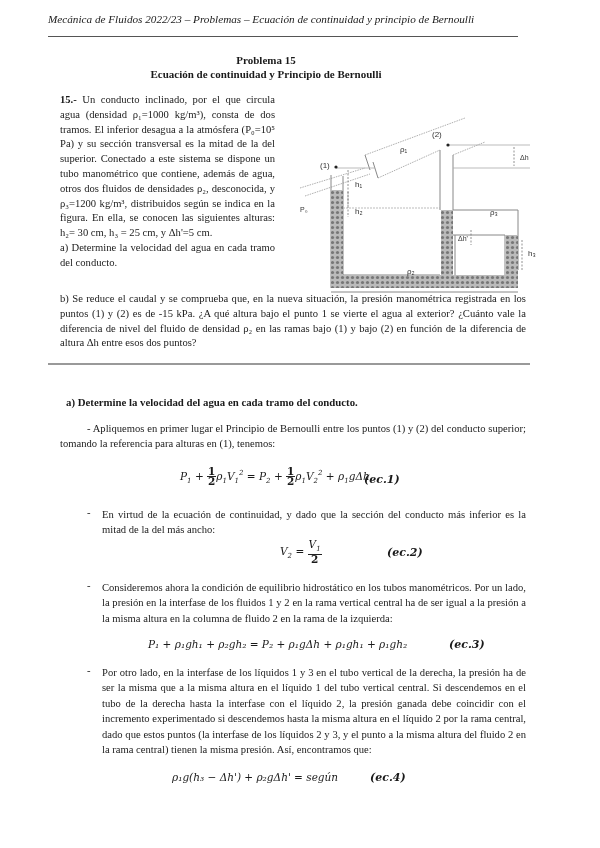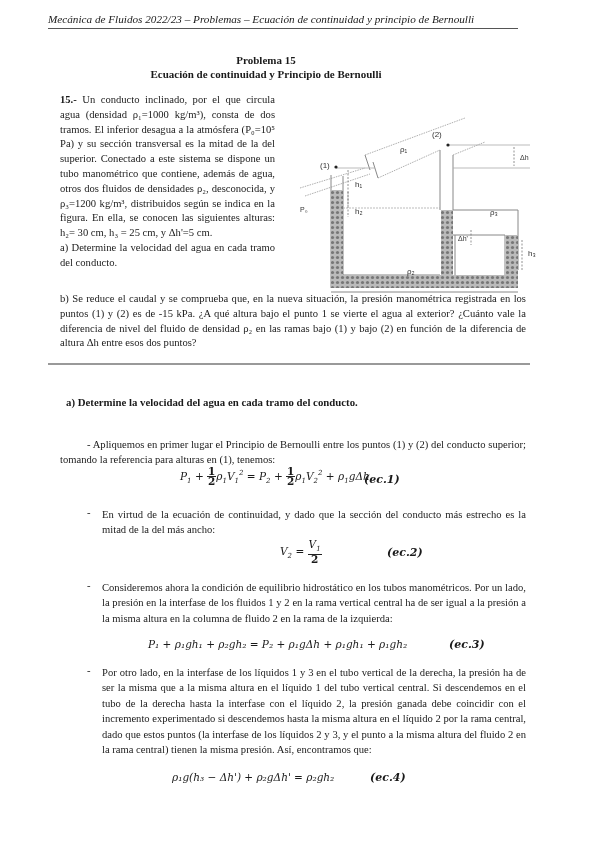--- a/index.html
+++ b/index.html
@@ -1,29 +1,29 @@
 <!DOCTYPE html>
 <html><head>
 <meta charset="utf-8">
 <style>
   html, body { margin:0; padding:0; background:#ffffff; }
   body { width:600px; height:848px; position:relative; overflow:hidden;
          font-family:"Liberation Serif", "DejaVu Serif", serif; color:#1a1a1a; font-size:10.6px; }
   .header { position:absolute; left:48px; top:13px; width:470px; font-style:italic; font-size:11.2px;
-            border-bottom:1px solid #555; padding-bottom:3px; white-space:nowrap; }
+            border-bottom:1px solid #555; padding-bottom:11px; white-space:nowrap; }
   .title { position:absolute; left:0; width:532px; text-align:center; font-weight:bold; font-size:11px; }
   .t1 { top:54px; } .t2 { top:68px;text-align:center; }
   .intro { position:absolute; left:60px; top:93px; width:215px; line-height:14.8px; text-align:justify; }
   .intro b { font-weight:bold; }
   .full { position:absolute; left:60px; width:466px; line-height:14.8px; text-align:justify; }
   .qb { top:292px; }
   .rule { position:absolute; left:48px; top:363px; width:482px; height:2px; background:#999; }
   .sec { position:absolute; left:66px; top:396px; font-weight:bold; font-size:10.8px; }
   .para { position:absolute; line-height:15.4px; text-align:justify; }
-  .p1 { left:60px; top:437px; width:466px; text-indent:27px; }
+  .p1 { left:60px; top:421px; width:466px; text-indent:27px; }
   .li { position:absolute; left:60px; width:466px; }
   .li .txt { position:absolute; left:42px; width:424px; line-height:15.4px; text-align:justify; }
   .eq { position:absolute; font-family:"DejaVu Serif", serif; font-style:italic; font-size:10.5px; white-space:nowrap; }
   .eqn { position:absolute; font-family:"DejaVu Serif", serif; font-style:italic; font-weight:bold; font-size:11px; }
   sub, sup { font-size:7px; }
   .frac { display:inline-block; vertical-align:middle; text-align:center; font-style:normal; font-weight:bold; line-height:9px; }
   .frac span { display:block; }
   .frac .num { border-bottom:1px solid #222; padding:0 1px; }
   svg text { font-family:"Liberation Sans", sans-serif; }
 </style>
@@ -108,32 +108,32 @@
 
 <div class="para p1">- Apliquemos en primer lugar el Principio de Bernoulli entre los puntos (1) y (2) del conducto superior; tomando la referencia para alturas en (1), tenemos:</div>
 
 <div class="eq" style="left:180px;top:467px;">
   P<sub>1</sub> + <span class="frac"><span class="num">1</span><span>2</span></span>ρ<sub>1</sub>V<sub>1</sub><sup>2</sup> = P<sub>2</sub> + <span class="frac"><span class="num">1</span><span>2</span></span>ρ<sub>1</sub>V<sub>2</sub><sup>2</sup> + ρ<sub>1</sub>gΔh
 </div>
 <div class="eqn" style="left:364px;top:473px;">(ec.1)</div>
 
 <div class="li" style="top:507px;">
   <span style="position:absolute;left:27px;">-</span>
-  <div class="txt">En virtud de la ecuación de continuidad, y dado que la sección del conducto más estrecho es la mitad de la del más ancho:</div>
+  <div class="txt">En virtud de la ecuación de continuidad, y dado que la sección del conducto más inferior es la mitad de la del más ancho:</div>
 </div>
 <div class="eq" style="left:232px;top:540px;margin-left:48px;">
   V<sub>2</sub> = <span class="frac"><span class="num" style="font-style:italic;font-weight:normal;">V<sub>1</sub></span><span>2</span></span>
 </div>
 <div class="eqn" style="left:387px;top:546px;">(ec.2)</div>
 
 <div class="li" style="top:580px;">
   <span style="position:absolute;left:27px;">-</span>
   <div class="txt">Consideremos ahora la condición de equilibrio hidrostático en los tubos manométricos. Por un lado, la presión en la interfase de los fluidos 1 y 2 en la rama vertical central ha de ser igual a la presión a la misma altura en la columna de fluido 2 en la rama de la izquierda:</div>
 </div>
 <div class="eq" style="left:148px;top:638px;">P₁ + ρ₁gh₁ + ρ₂gh₂ = P₂ + ρ₁gΔh + ρ₁gh₁ + ρ₁gh₂</div>
 <div class="eqn" style="left:449px;top:638px;">(ec.3)</div>
 
 <div class="li" style="top:665px;">
   <span style="position:absolute;left:27px;">-</span>
   <div class="txt">Por otro lado, en la interfase de los líquidos 1 y 3 en el tubo vertical de la derecha, la presión ha de ser la misma que a la misma altura en el líquido 1 del tubo vertical central. Si descendemos en el tubo de la derecha hasta la interfase con el líquido 2, la presión ganada debe coincidir con el incremento experimentado si descendemos hasta la misma altura en el líquido 2 por la rama central, dado que estos puntos (la interfase de los líquidos 2 y 3, y el punto a la misma altura del fluido 2 en la rama central) tienen la misma presión. Así, encontramos que:</div>
 </div>
-<div class="eq" style="left:172px;top:771px;">ρ₁g(h₃ − Δh') + ρ₂gΔh' = ρ₂gh₂</div>
+<div class="eq" style="left:172px;top:771px;">ρ₁g(h₃ − Δh') + ρ₂gΔh' = según</div>
 <div class="eqn" style="left:370px;top:771px;text-align:right;">(ec.4)</div>
 
 </body></html>

